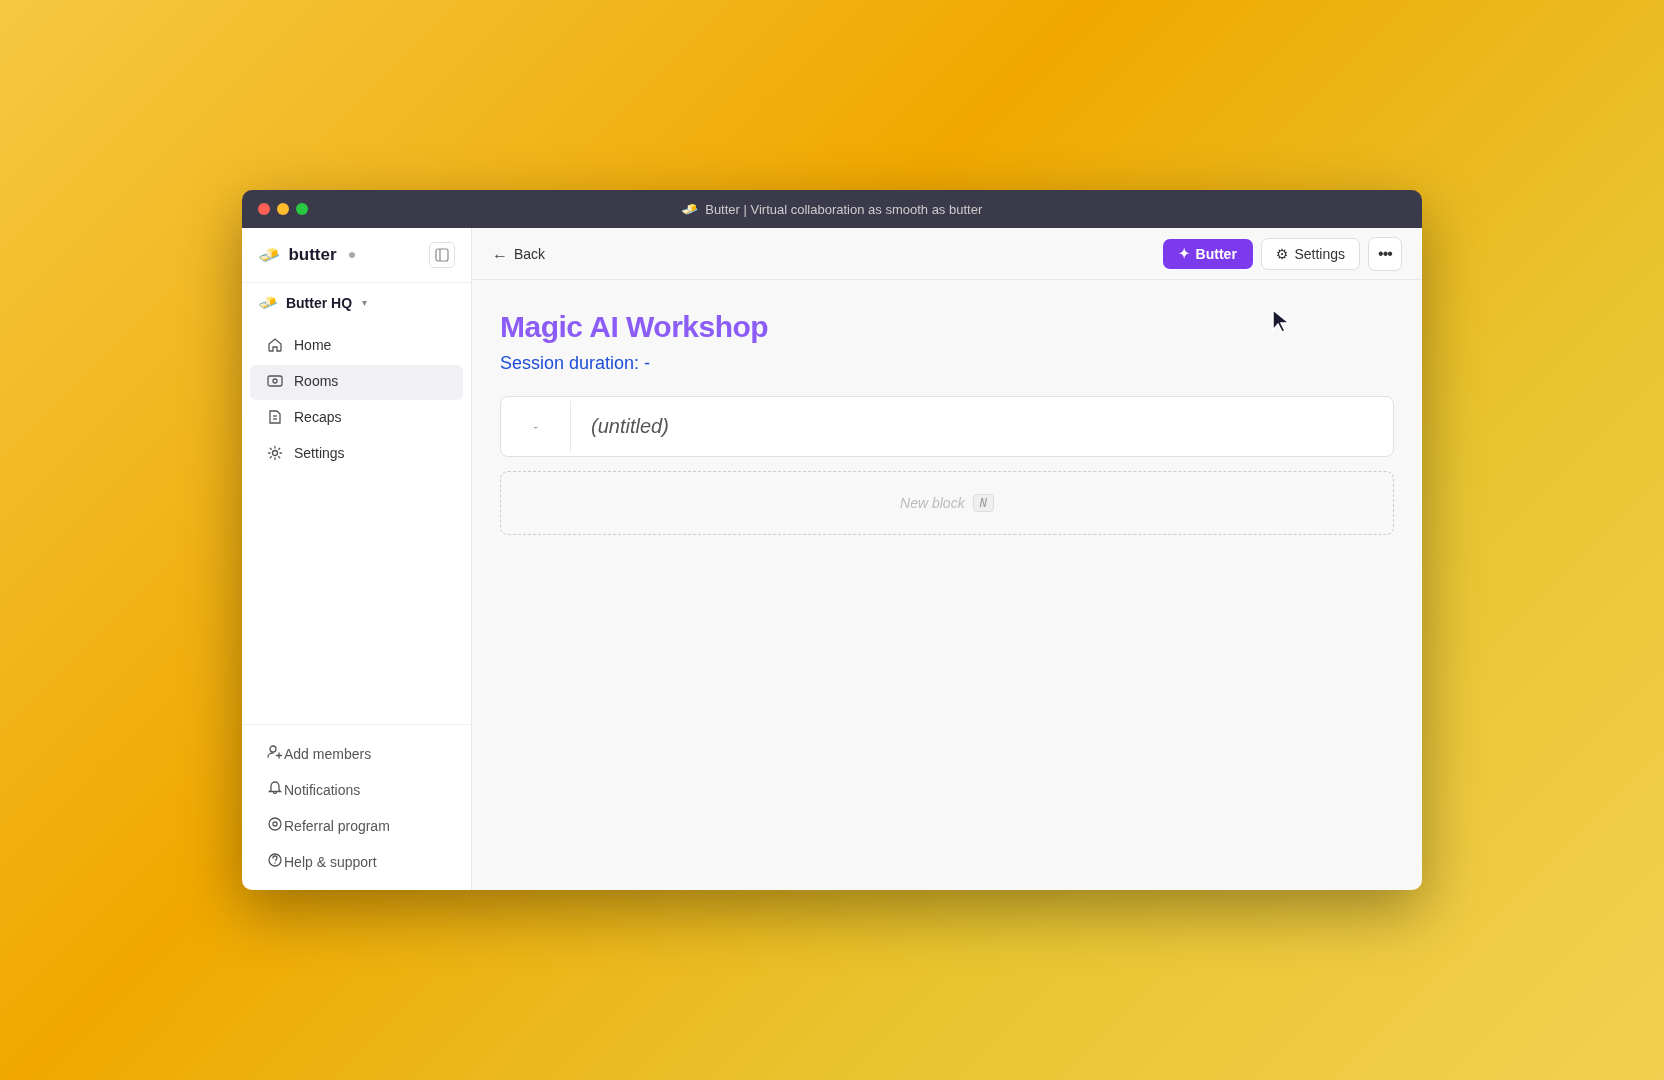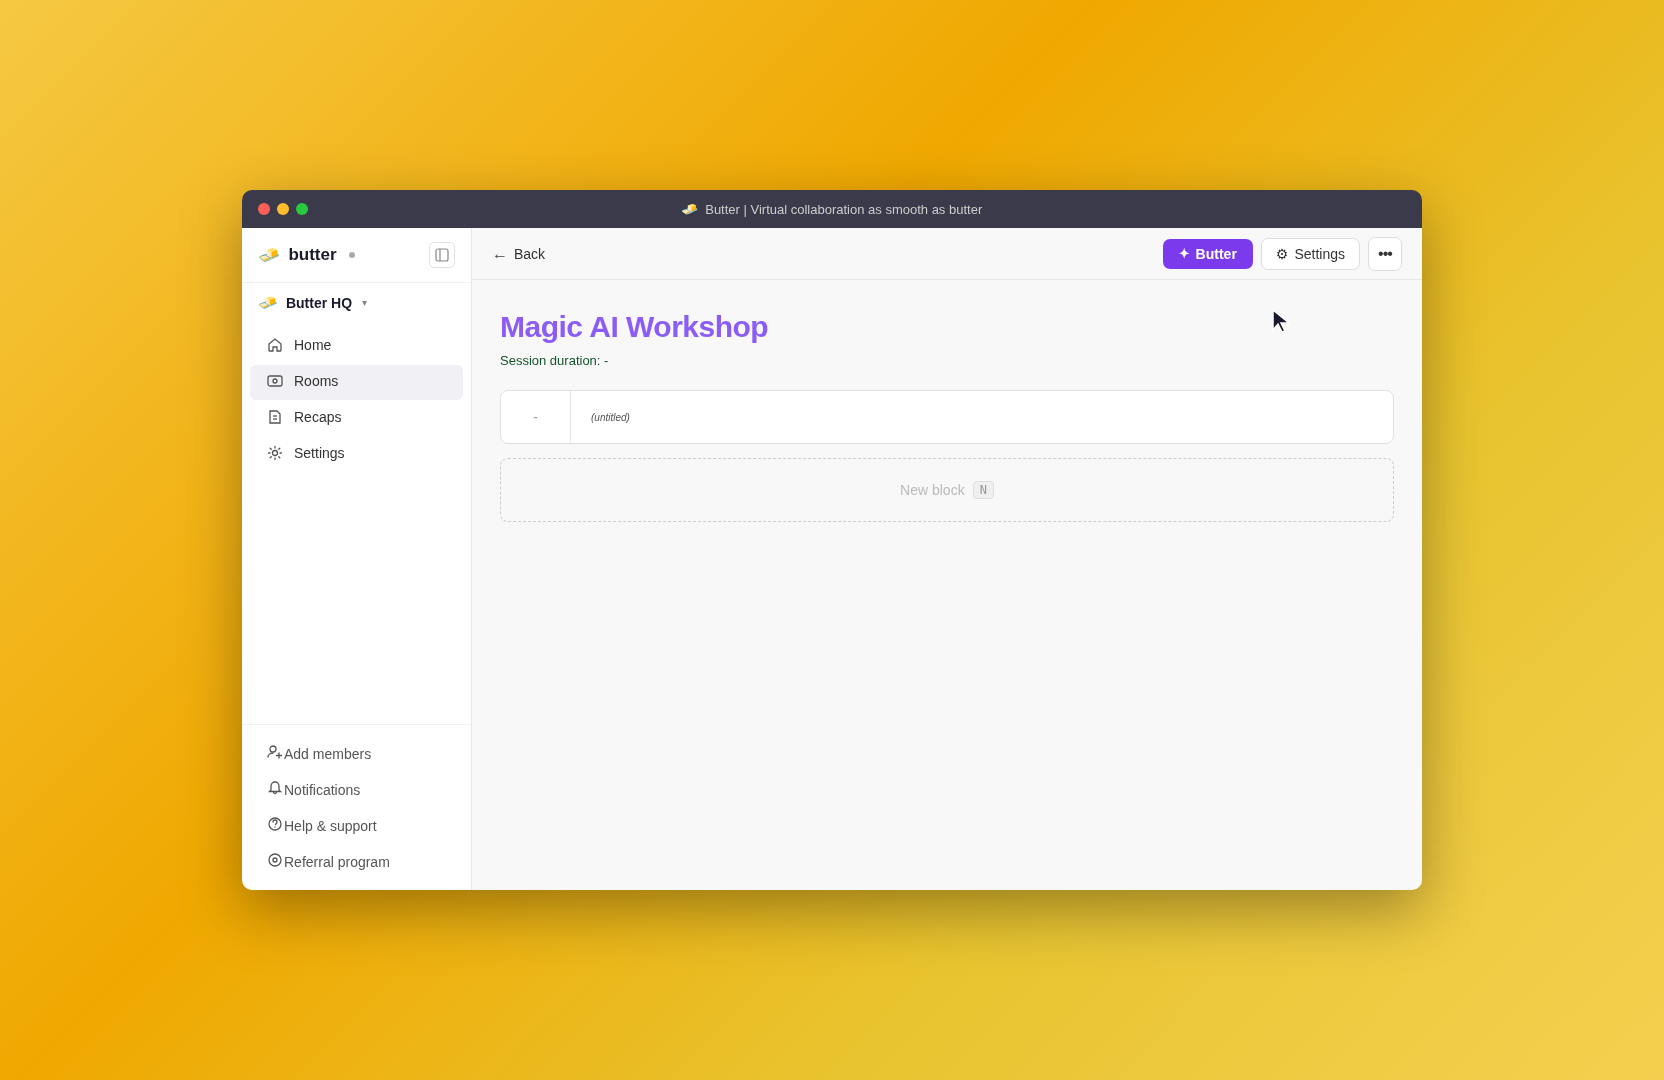--- a/index.html
+++ b/index.html
@@ -298,22 +298,22 @@
 
     .session-title {
       font-size: 30px;
       font-weight: 800;
       color: #8b5cf6;
       margin-bottom: 6px;
       letter-spacing: -0.5px;
     }
 
     .session-duration {
-      font-size: 13px;
-      color: #14532d;
+      font-size: 18px;
+      color: #1d4ed8;
       margin-bottom: 22px;
       margin-top: 9px;
     }
 
     
     .agenda-block {
       background: #fff;
       border: 1px solid #e0e0e0;
       border-radius: 8px;
       overflow: hidden;
@@ -331,34 +331,35 @@
       text-align: center;
       font-size: 14px;
       color: #999;
       padding: 18px 10px;
       border-right: 1px solid #e8e8e8;
       flex-shrink: 0;
     }
 
     .agenda-title {
       padding: 18px 20px;
-      font-size: 10px;
+      font-size: 20px;
       color: #555;
       font-style: italic;
     }
 
     
     .new-block {
       border: 1.5px dashed #ccc;
       border-radius: 8px;
       padding: 22px;
       display: flex;
       align-items: center;
       justify-content: center;
       cursor: pointer;
+      font-style: italic;
     }
 
     .new-block-text {
       font-size: 14px;
       color: #bbb;
       display: flex;
       align-items: center;
       gap: 8px;
     }
 
@@ -478,34 +479,34 @@
               <path d="M8 2C5.8 2 4 3.8 4 6V10L2.5 11.5H13.5L12 10V6C12 3.8 10.2 2 8 2Z" stroke="#555" stroke-width="1.3" fill="none"></path>
               <path d="M6.5 12C6.5 12.8 7.2 13.5 8 13.5C8.8 13.5 9.5 12.8 9.5 12" stroke="#555" stroke-width="1.3" fill="none"></path>
             </svg>
           </span>
           <span class="nav-label">Notifications</span>
         </div>
         <div class="bottom-nav-item">
           <span class="nav-icon">
             <svg width="16" height="16" viewBox="0 0 16 16" fill="none">
               <circle cx="8" cy="8" r="6" stroke="#555" stroke-width="1.3"></circle>
+              <circle cx="8" cy="8" r="2" stroke="#555" stroke-width="1.3"></circle>
+            </svg>
+          </span>
+          <span class="nav-label">Referral program</span>
+        </div>
+        <div class="bottom-nav-item">
+          <span class="nav-icon">
+            <svg width="16" height="16" viewBox="0 0 16 16" fill="none">
+              <circle cx="8" cy="8" r="6" stroke="#555" stroke-width="1.3"></circle>
               <path d="M6 6C6 4.9 6.9 4 8 4C9.1 4 10 4.9 10 6C10 7 9 7.5 8.5 8.5" stroke="#555" stroke-width="1.3" stroke-linecap="round"></path>
               <circle cx="8" cy="11" r="0.7" fill="#555"></circle>
             </svg>
           </span>
           <span class="nav-label">Help &amp; support</span>
-        </div>
-        <div class="bottom-nav-item">
-          <span class="nav-icon">
-            <svg width="16" height="16" viewBox="0 0 16 16" fill="none">
-              <circle cx="8" cy="8" r="6" stroke="#555" stroke-width="1.3"></circle>
-              <circle cx="8" cy="8" r="2" stroke="#555" stroke-width="1.3"></circle>
-            </svg>
-          </span>
-          <span class="nav-label">Referral program</span>
         </div>
       </div>
     </div>
 
     <div class="main-content">
 
       <div class="top-bar">
         <button class="back-btn">
           <span class="back-arrow">←</span>
           <span>Back</span>

